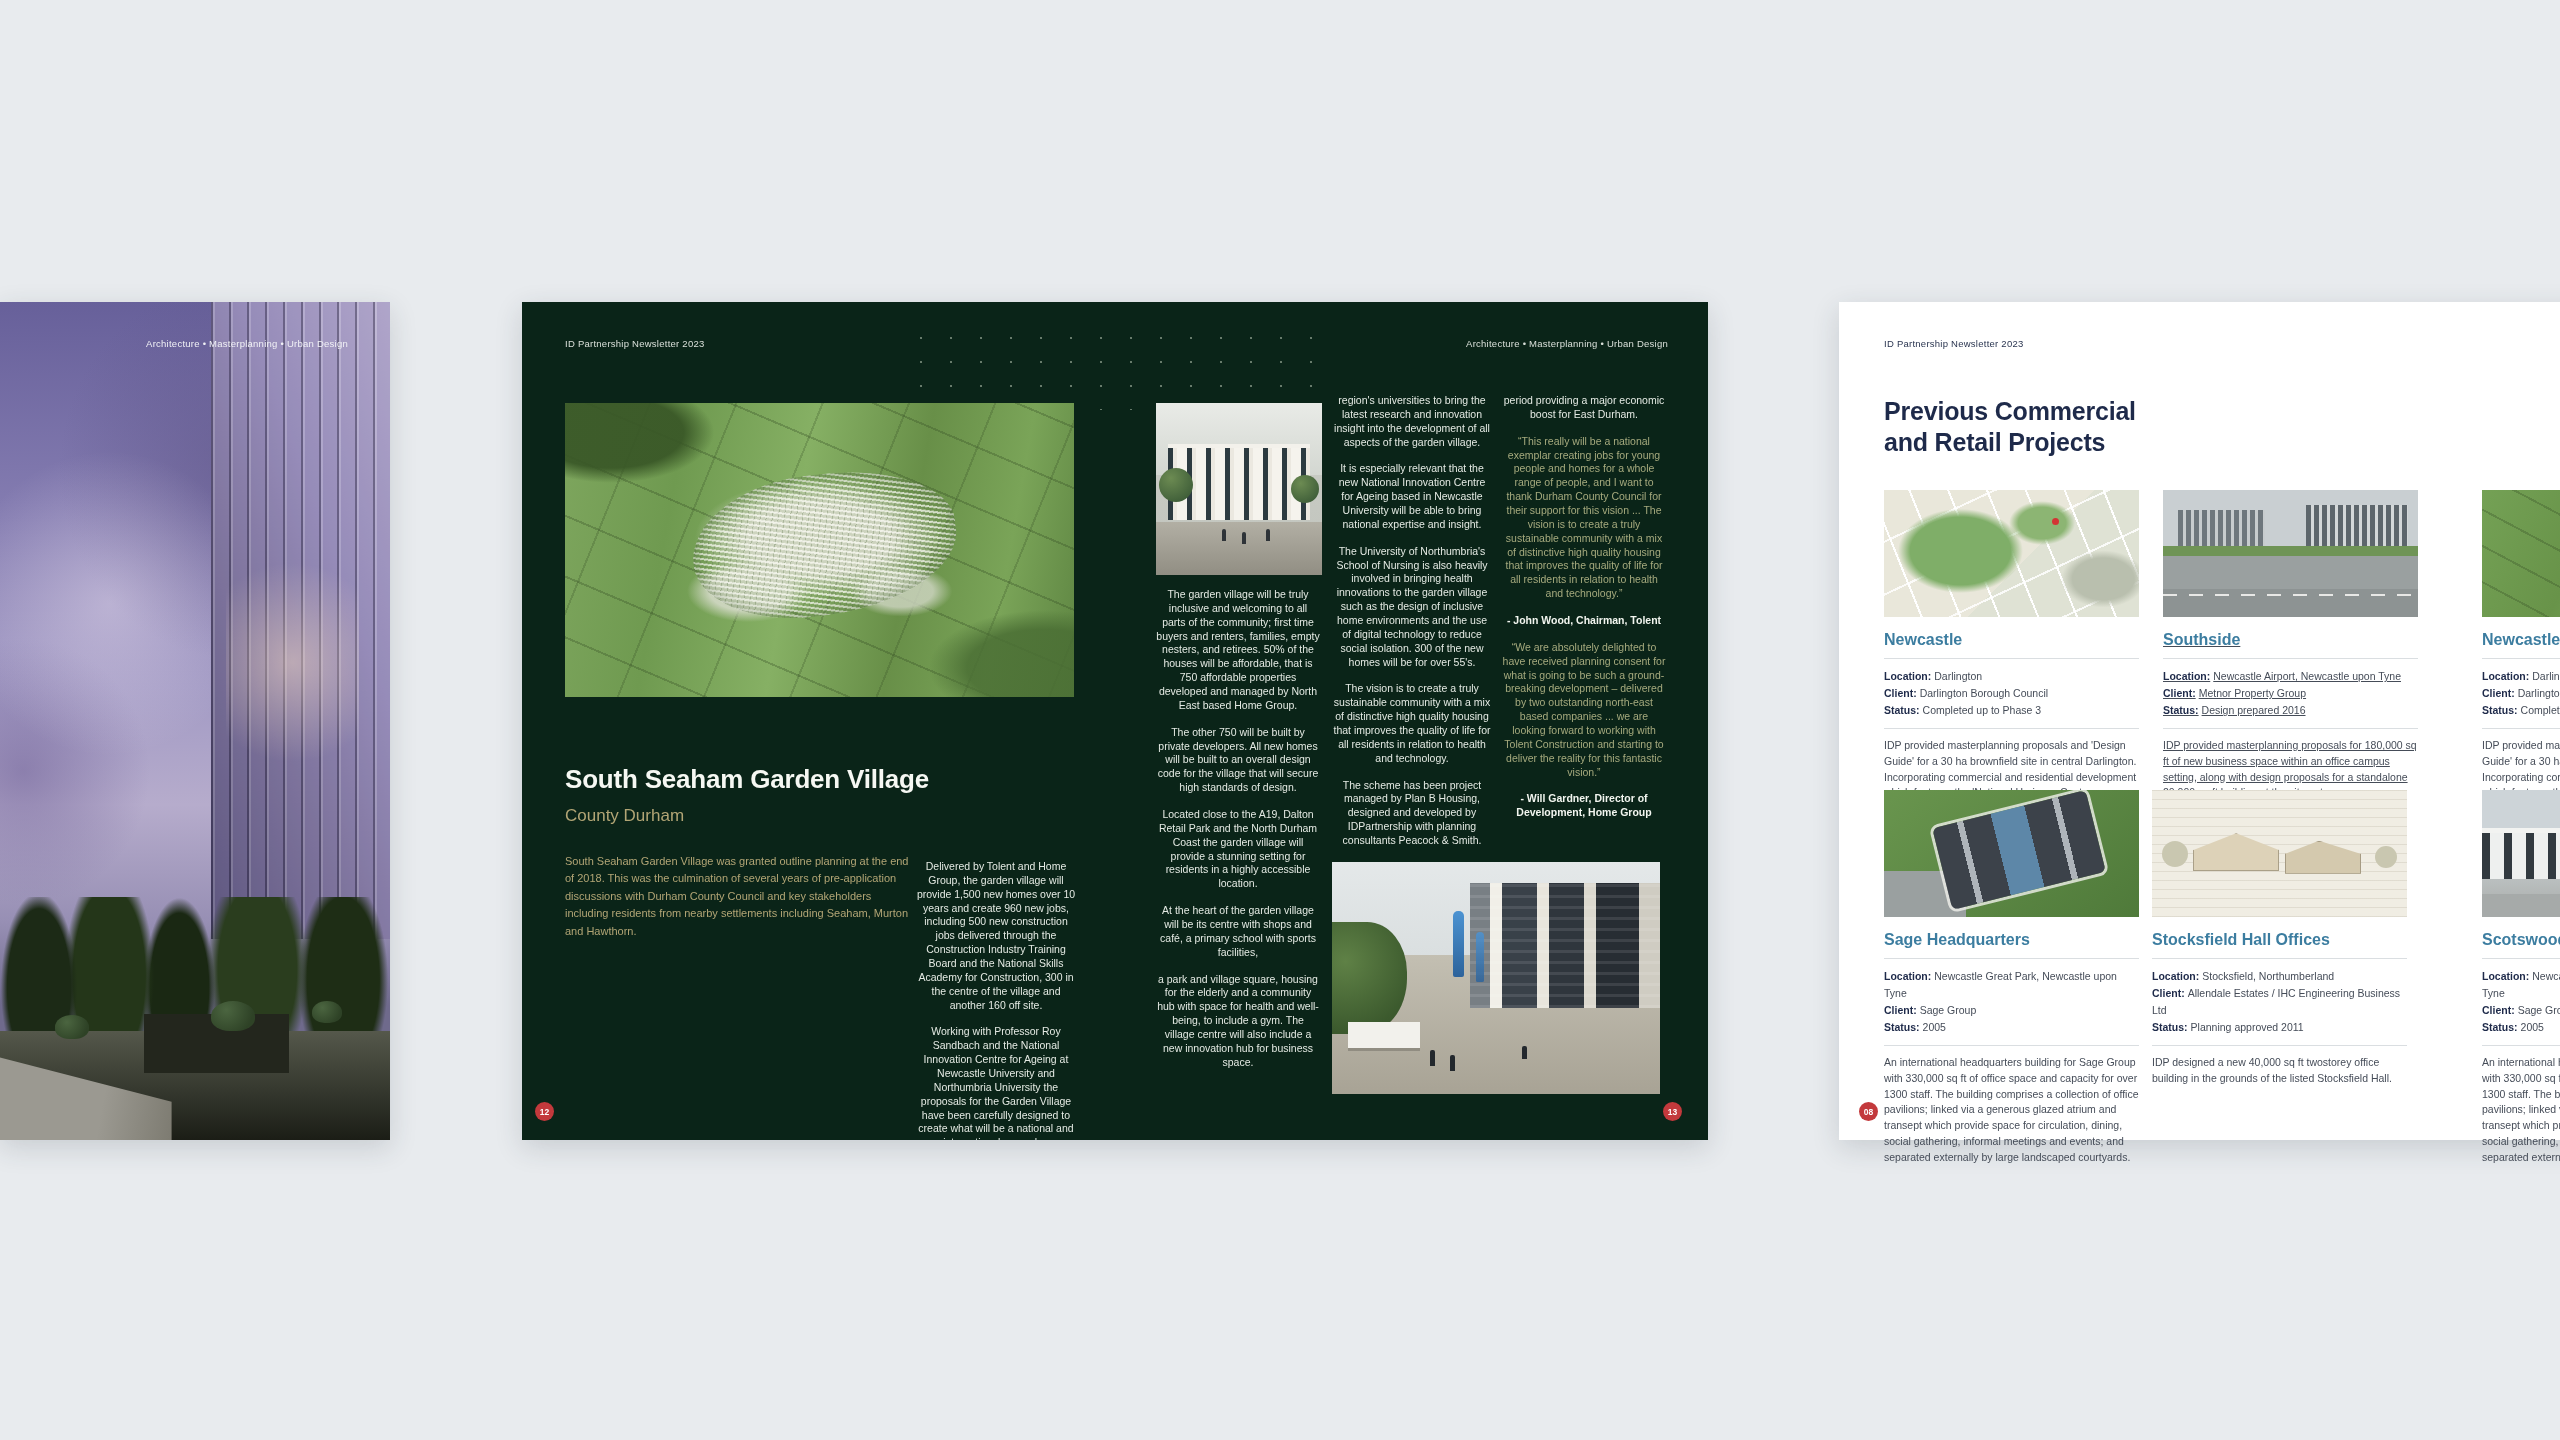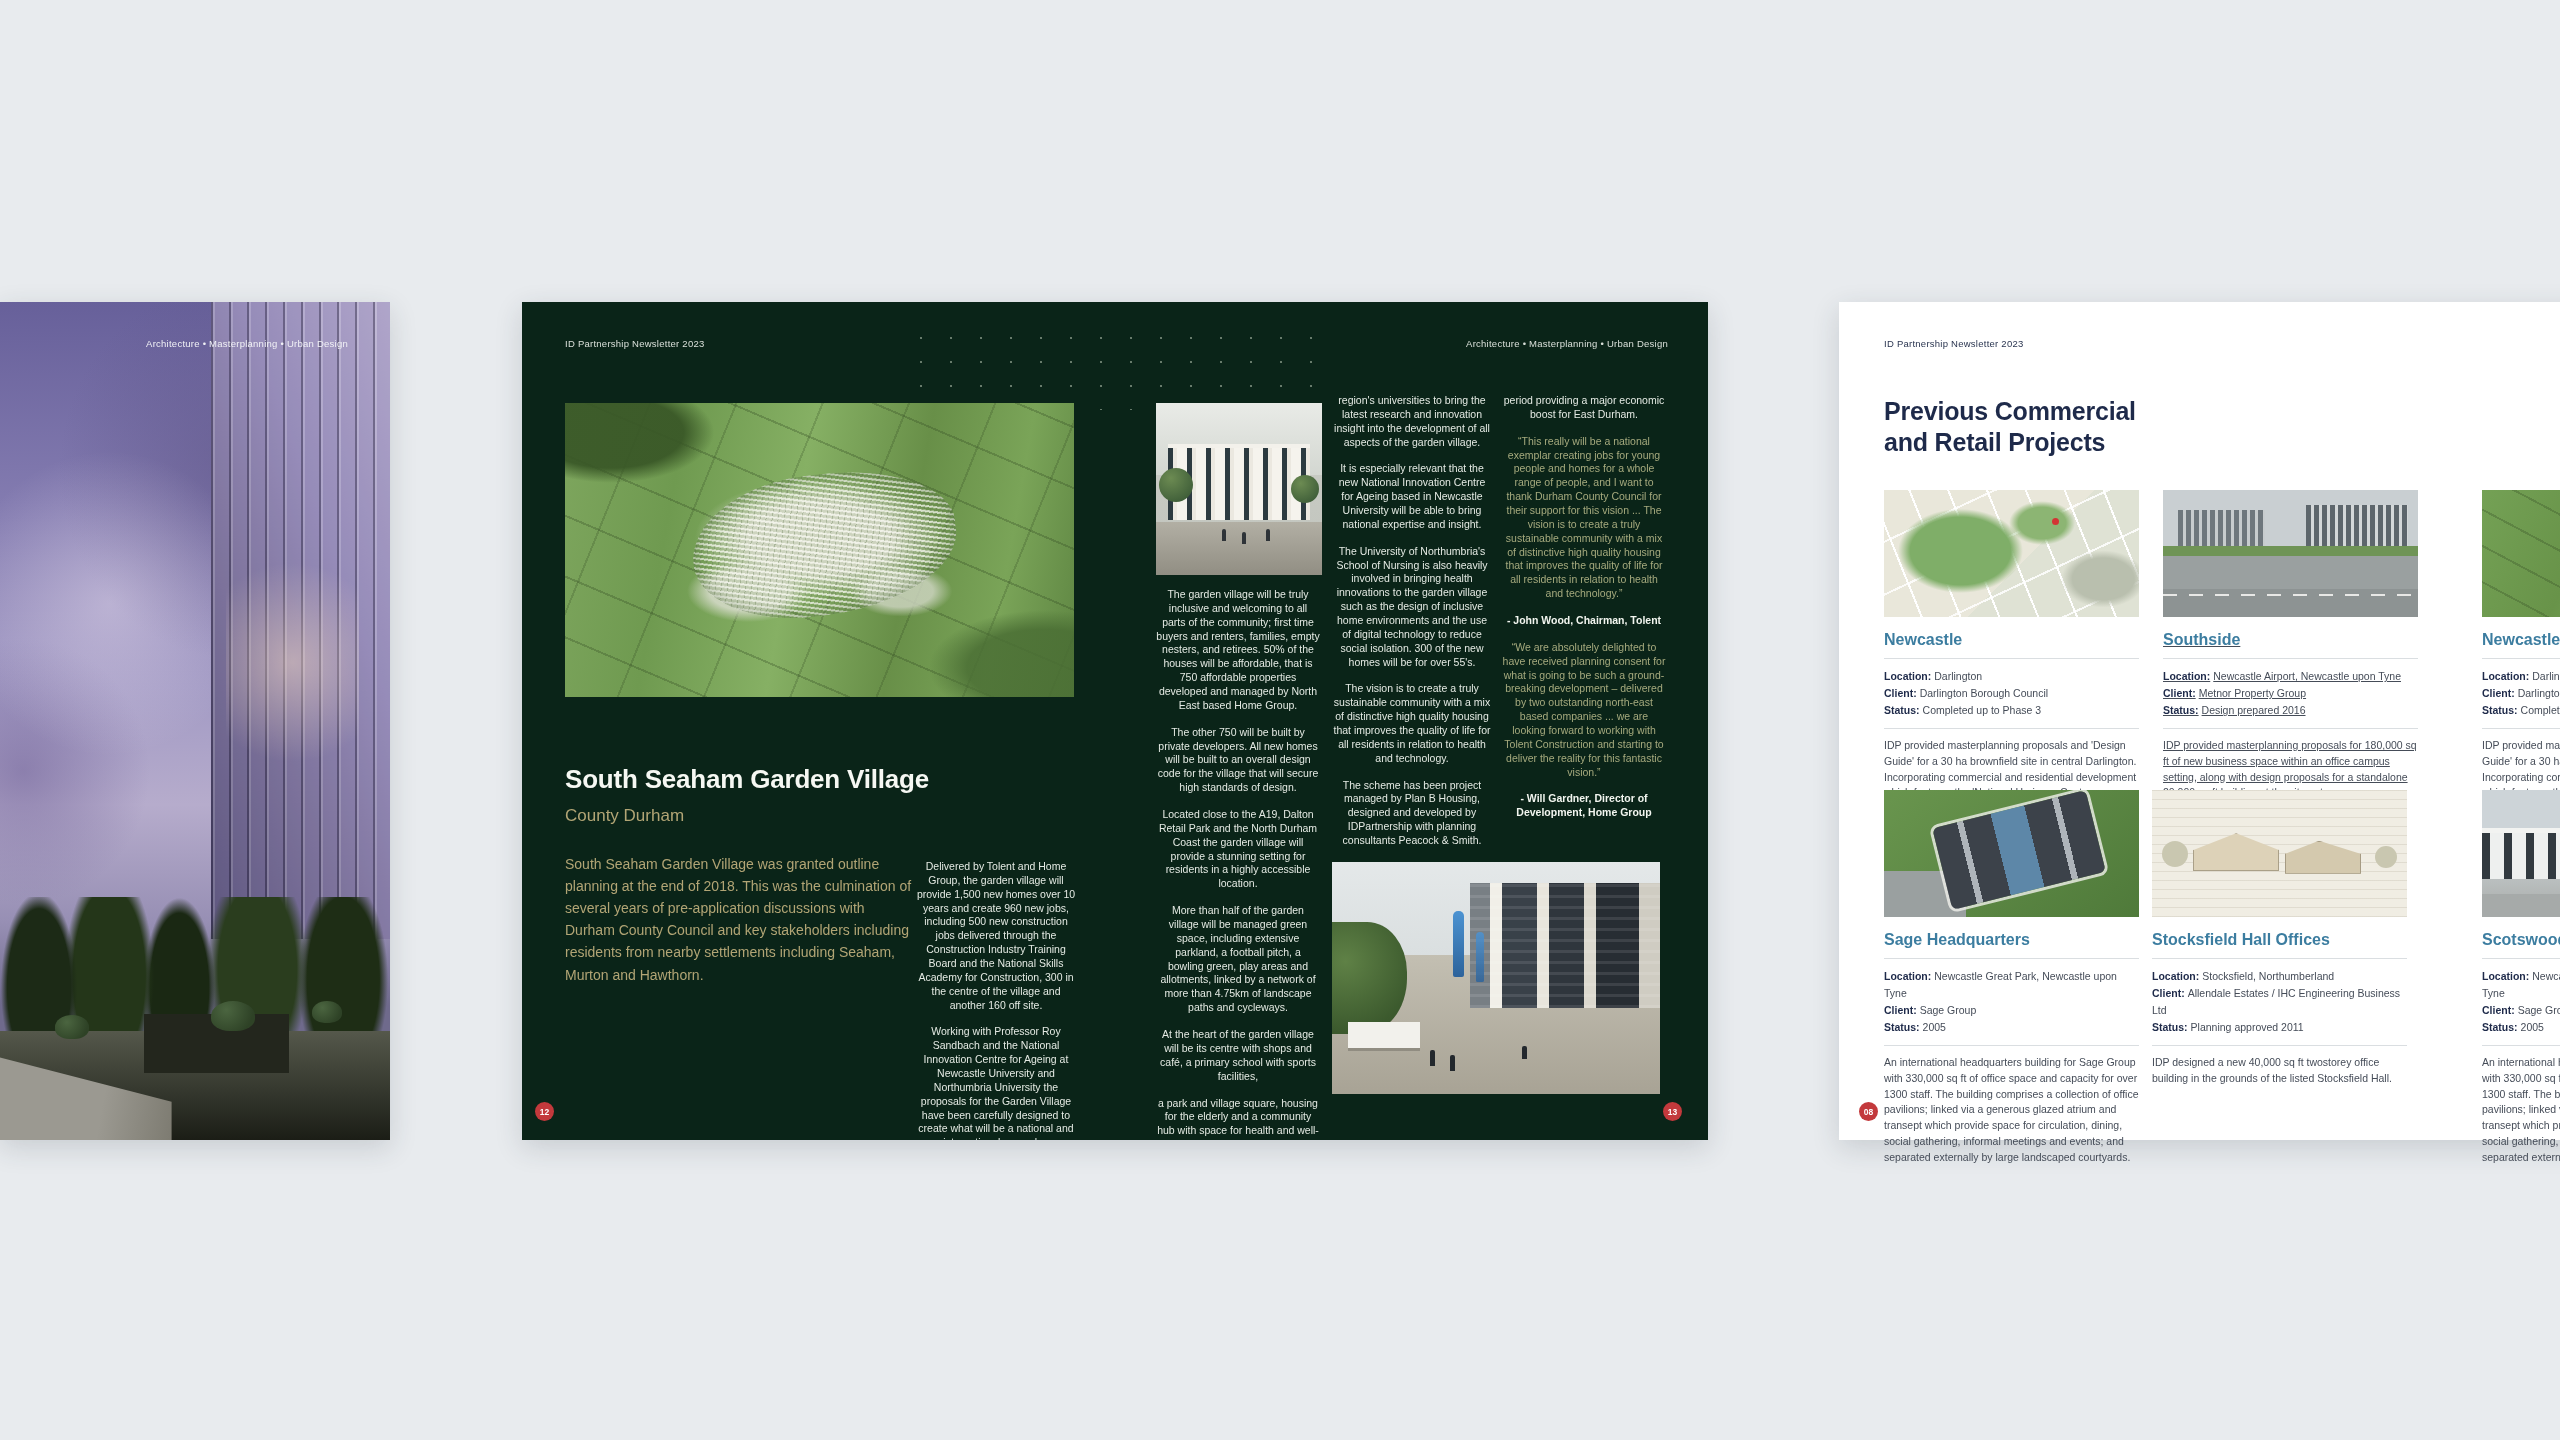--- a/index.html
+++ b/index.html
@@ -63,21 +63,21 @@
     border-radius:48% 52% 55% 45%/55% 45% 52% 48%; transform:rotate(-7deg); opacity:.85;
     background:
       repeating-linear-gradient(14deg, rgba(250,250,244,.9) 0 2px, rgba(140,160,120,.12) 2px 5px),
       repeating-linear-gradient(104deg, rgba(96,118,78,.42) 0 1px, transparent 1px 6px);
     box-shadow:inset 0 0 18px rgba(66,92,50,.55); }
 
   .title-block { position:absolute; left:43px; top:418px; }
   .gs-title { font-size:26px; font-weight:bold; letter-spacing:-.2px; color:#f6f8f3;margin-top:44px; }
   .gs-subtitle { margin-top:11px; font-size:17px; font-weight:normal; color:#b2a575; }
   .gs-intro { position:absolute; left:43px; top:551px; width:350px;
-    font-size:14px; line-height:1.58; color:#b2a575; }
+    font-size:11px; line-height:1.58; color:#b2a575; }
 
   .gcol { position:absolute; width:164px; font-size:10.5px; line-height:1.32; color:rgba(240,244,238,.95);text-align:center; }
   .gcol p { margin-bottom:13px; }
   .col1 { left:392px; top:558px; }
   .col2 { left:634px; top:286px; }
   .col3 { left:810px; top:92px; width:160px; }
   .col4 { left:980px; top:92px; }
   .col4 .tan { color:#a6aa7e; }
   .col4 .attr { font-weight:bold; color:#f2f5ef; }
 
@@ -217,21 +217,20 @@
       <div class="hub-tree t2"></div>
       <div class="hub-person hp1"></div>
       <div class="hub-person hp2"></div>
       <div class="hub-person hp3"></div>
     </div>
 
     <div class="gcol col2">
       <p>The garden village will be truly inclusive and welcoming to all parts of the community; first time buyers and renters, families, empty nesters, and retirees. 50% of the houses will be affordable, that is 750 affordable properties developed and managed by North East based Home Group.</p>
       <p>The other 750 will be built by private developers. All new homes will be built to an overall design code for the village that will secure high standards of design.</p>
       <p>Located close to the A19, Dalton Retail Park and the North Durham Coast the garden village will provide a stunning setting for residents in a highly accessible location.</p>
-      <p>More than half of the garden village will be managed green space, including extensive parkland, a football pitch, a bowling green, play areas and allotments, linked by a network of more than 4.75km of landscape paths and cycleways.</p>
       <p>At the heart of the garden village will be its centre with shops and café, a primary school with sports facilities,</p>
       <p>a park and village square, housing for the elderly and a community hub with space for health and well-being, to include a gym. The village centre will also include a new innovation hub for business space.</p>
 
     </div>
 
     <div class="gcol col3">
       <p>region's universities to bring the latest research and innovation insight into the development of all aspects of the garden village.</p>
       <p>It is especially relevant that the new National Innovation Centre for Ageing based in Newcastle University will be able to bring national expertise and insight.</p>
       <p>The University of Northumbria's School of Nursing is also heavily involved in bringing health innovations to the garden village such as the design of inclusive home environments and the use of digital technology to reduce social isolation. 300 of the new homes will be for over 55's.</p>
       <p>The vision is to create a truly sustainable community with a mix of distinctive high quality housing that improves the quality of life for all residents in relation to health and technology.</p>

